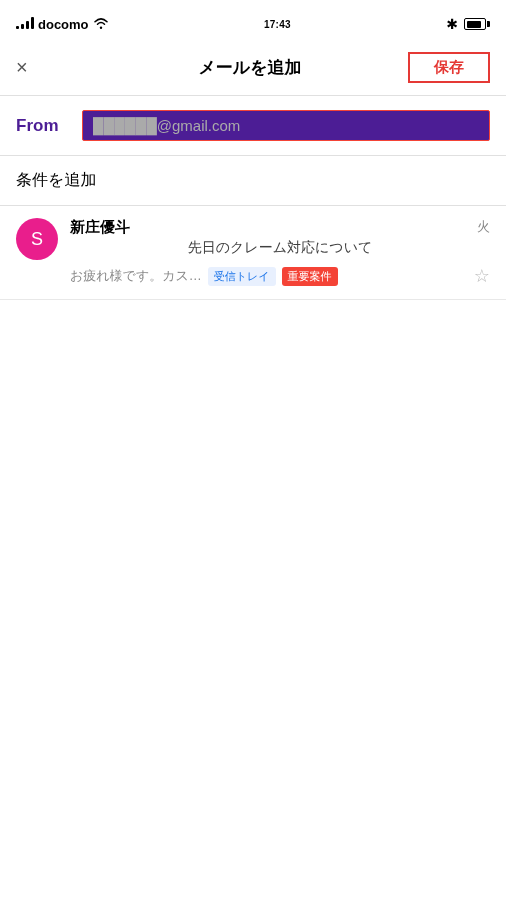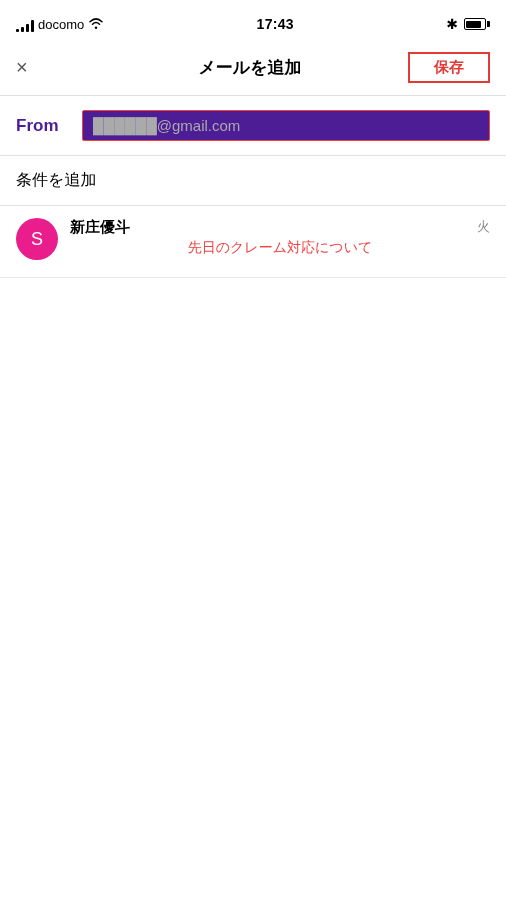--- a/index.html
+++ b/index.html
@@ -15,27 +15,27 @@
     
     .status-bar {
       display: flex;
       justify-content: space-between;
       align-items: center;
       padding: 10px 16px 6px;
       height: 44px;
     }
     .status-left {
       display: flex;
-      align-items: flex-end;
+      align-items: flex-start;
       gap: 4px;
       font-size: 13px;
-      font-weight: 400;
+      font-weight: 700;
     }
     .status-center {
-      font-size: 14px;
+      font-size: 10px;
       font-weight: 600;
       letter-spacing: 0.3px;
     }
     .status-right {
       display: flex;
       align-items: center;
       gap: 6px;
     }
 
     
@@ -186,21 +186,21 @@
       color: #000;
     }
     .email-date {
       font-size: 13px;
       color: #888;
       flex-shrink: 0;
       margin-left: 8px;
     }
     .email-subject {
       font-size: 14px;
-      color: #ef4444;
+      color: #404040;
       margin-bottom: 8px;
     }
     .email-bottom {
       display: flex;
       align-items: center;
       gap: 6px;
       flex-wrap: wrap;
     }
     .email-preview {
       font-size: 13px;
@@ -282,15 +282,21 @@
   <div class="email-item">
     <div class="avatar">
       <span>S</span>
     </div>
     <div class="email-content">
       <div class="email-top">
         <span class="email-sender">新庄優斗</span>
         <span class="email-date">火</span>
       </div>
       <div class="email-subject">先日のクレーム対応について</div>
+      <div class="email-bottom">
+        <span class="email-preview">お疲れ様です。カス…</span>
+        <span class="badge badge-inbox">受信トレイ</span>
+        <span class="badge badge-important">重要案件</span>
+        <span class="star-icon">☆</span>
+      </div>
     </div>
   </div>
 </div>
 
 </body></html>

